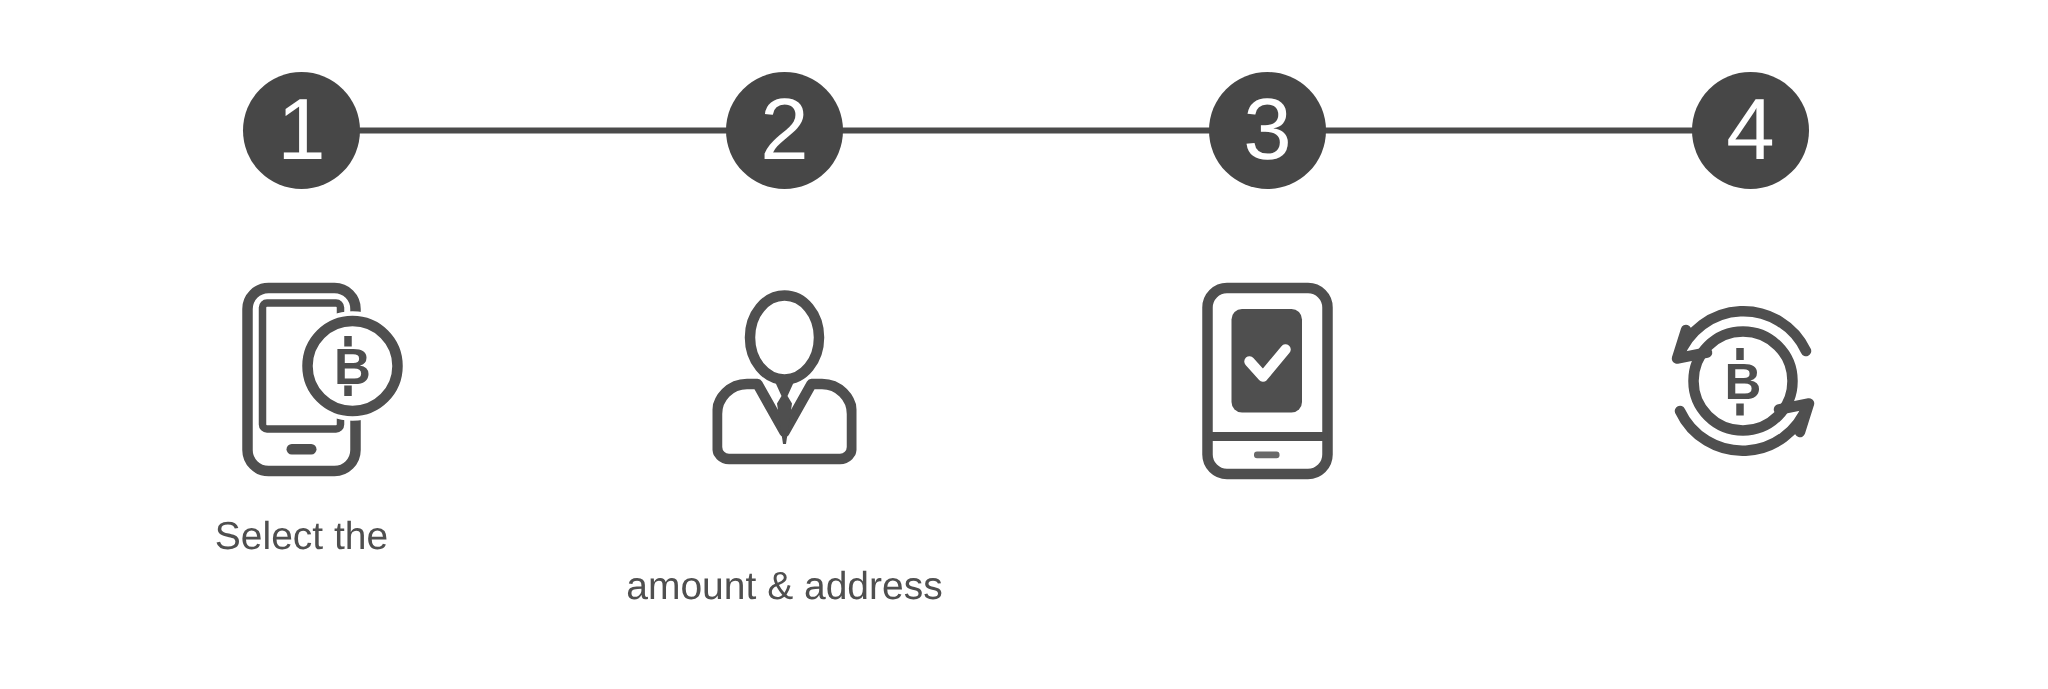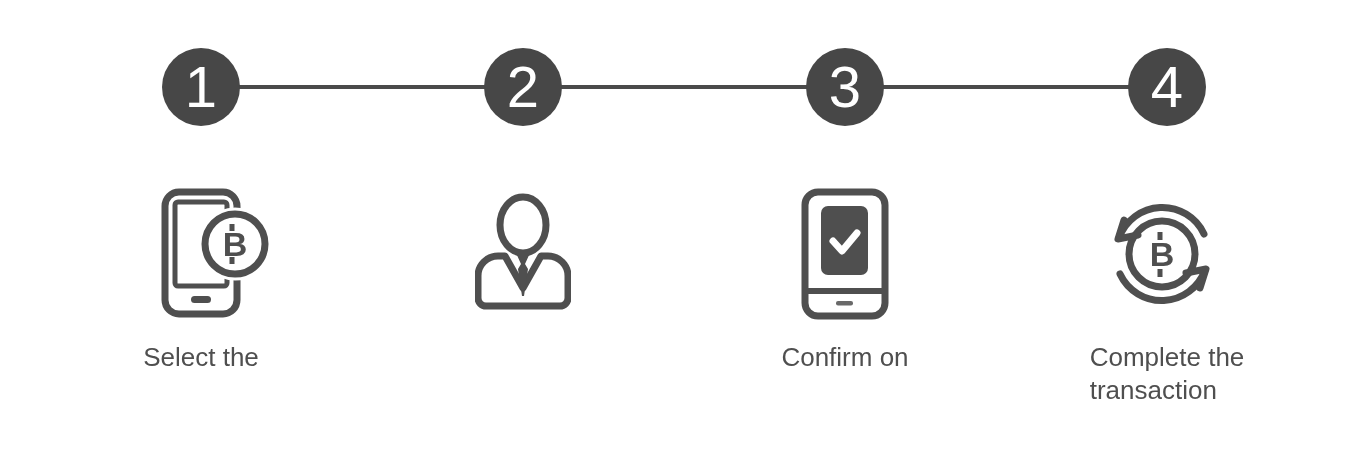--- a/index.html
+++ b/index.html
@@ -58,21 +58,21 @@
     height: 135px;
     margin-top: 60px;
     display: flex;
     align-items: center;
     justify-content: center;
   }
   .icon-shift-right { transform: translateX(16px); }
   .icon-shift-left  { transform: translateX(-5px); }
   .label {
     margin-top: 20px;
-    text-align: left;
+    text-align: right;
     font-size: 26px;
     line-height: 33px;
     font-weight: 500;
     color: #4f4f4f;
   }
   svg { display: block; }
 </style>
 </head>
 <body>
 
@@ -112,60 +112,57 @@
         <span>
           <svg width="96" height="124" viewBox="0 0 96 124">
             <ellipse cx="48" cy="33" rx="23" ry="28" fill="none" stroke="#4f4f4f" stroke-width="7"></ellipse>
             <path d="M3,84 a20,20 0 0 1 20,-20 h7 l18,32 18,-32 h7 a20,20 0 0 1 20,20 v22 a8,8 0 0 1 -8,8 h-74 a8,8 0 0 1 -8,-8 z" fill="none" stroke="#4f4f4f" stroke-width="7" stroke-linejoin="round"></path>
             <path d="M41,61 L55,61 L50,72 L53,77 L49,104 L47,104 L43,77 L46,72 Z" fill="#4f4f4f"></path>
           </svg>
         </span>
       </div>
       <div class="label">
         <br>
+        <span>amount &amp; address</span>
       </div>
     </div>
 
     <div class="step">
       <div class="circle">
         <span>3</span>
       </div>
       <div class="icon-area">
         <span>
           <svg width="88" height="132" viewBox="0 0 88 132">
             <rect x="4" y="4" width="80" height="124" rx="13" fill="none" stroke="#4f4f4f" stroke-width="7"></rect>
             <rect x="20" y="18" width="47" height="69" rx="7" fill="#4f4f4f"></rect>
             <path d="M32,53 l9,10 15,-18" stroke="#ffffff" stroke-width="7" fill="none" stroke-linecap="round" stroke-linejoin="round"></path>
             <path d="M4,103 H84" stroke="#4f4f4f" stroke-width="6"></path>
             <rect x="35" y="113" width="17" height="4.5" rx="2" fill="#4f4f4f" opacity="0.85"></rect>
           </svg>
         </span>
       </div>
       <div class="label">
-        <span>Confirm on</span><br>
+        <br>
       </div>
     </div>
 
     <div class="step">
       <div class="circle">
         <span>4</span>
       </div>
       <div class="icon-area">
         <span class="icon-shift-left">
           <svg width="104" height="122" viewBox="0 0 104 122">
             <circle cx="52" cy="61" r="33" fill="none" stroke="#4f4f4f" stroke-width="7"></circle>
             <text x="52" y="73" font-size="34" font-weight="700" text-anchor="middle" fill="#4f4f4f" font-family="Liberation Sans, sans-serif">B</text>
             <path d="M50,39 V47 M50,76 V84" stroke="#4f4f4f" stroke-width="5"></path>
             <path d="M94,41 A46,46 0 0 0 9,45" fill="none" stroke="#4f4f4f" stroke-width="7" stroke-linecap="round"></path>
             <path d="M14,27 L8,46 L28,42" fill="none" stroke="#4f4f4f" stroke-width="7" stroke-linecap="round" stroke-linejoin="round"></path>
             <path d="M10,81 A46,46 0 0 0 95,77" fill="none" stroke="#4f4f4f" stroke-width="7" stroke-linecap="round"></path>
             <path d="M90,95 L96,76 L76,80" fill="none" stroke="#4f4f4f" stroke-width="7" stroke-linecap="round" stroke-linejoin="round"></path>
           </svg>
         </span>
       </div>
-      <div class="label">
-        <span>Complete the</span><br>
-        <span>transaction</span>
-      </div>
     </div>
 
   </div>
 </div>
 
 </body></html>

